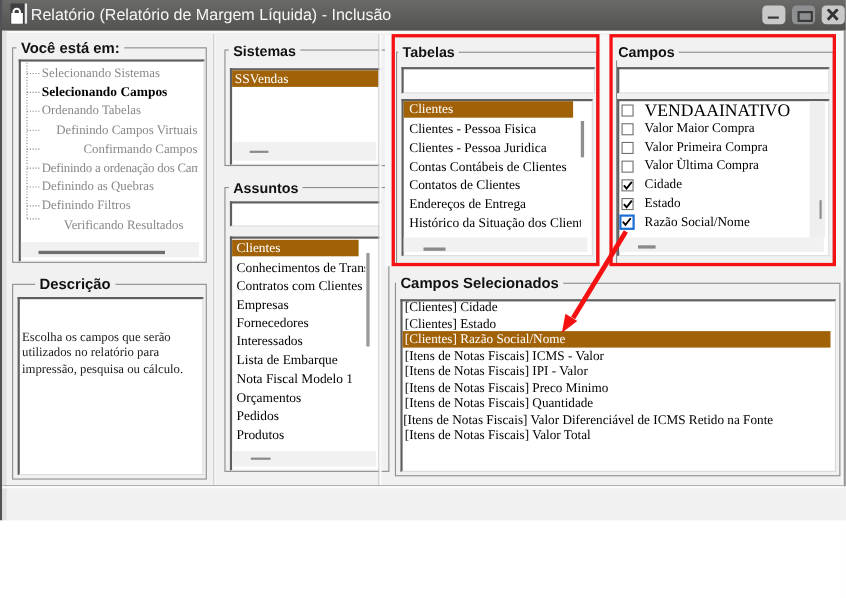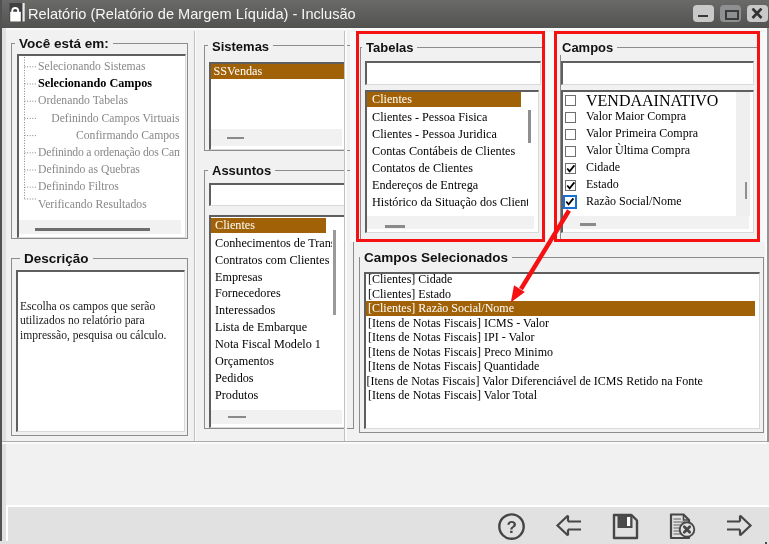--- a/index.html
+++ b/index.html
@@ -1,15 +1,15 @@
 <!DOCTYPE html>
 <html><head><meta charset="utf-8">
 <style>
   html,body{margin:0;padding:0;}
-  #win{position:relative;width:769px;height:544px;background:#f1f1f1;overflow:hidden;
+  #win{position:relative;width:769px;height:473px;background:#f1f1f1;overflow:hidden;
        font-family:"Liberation Sans",sans-serif;}
   .abs{position:absolute;}
   
   .grp{position:absolute;border:1px solid #8c8c8c;}
   .lbl{position:absolute;background:#f1f1f1;padding:0 4px;font:bold 13px "Liberation Sans",sans-serif;color:#111;white-space:nowrap;}
   
   .sunken{position:absolute;background:#fff;
     border-top:2px solid #5f5f5f;border-left:2px solid #5f5f5f;
     border-right:1px solid #d9d9d9;border-bottom:1px solid #d9d9d9;}
   .ser{font-family:"Liberation Serif",serif;}
@@ -69,25 +69,25 @@
   </svg>
   <div class="ser" style="position:absolute;left:38px;top:58px;font-size:11.7px;color:#888888;white-space:nowrap;width:141.5px;overflow:hidden;">
     <div style="height:17.2px;line-height:17.2px;">Selecionando Sistemas</div>
     <div style="height:17.2px;line-height:17.2px;font-weight:bold;font-size:12.2px;color:#000;">Selecionando Campos</div>
     <div style="height:17.2px;line-height:17.2px;">Ordenando Tabelas</div>
     <div style="height:17.2px;line-height:17.2px;text-align:right;">Definindo Campos Virtuais</div>
     <div style="height:17.2px;line-height:17.2px;text-align:right;">Confirmando Campos</div>
     <div style="height:17.2px;line-height:17.2px;letter-spacing:-0.2px;">Definindo a ordenação dos Campos</div>
     <div style="height:17.2px;line-height:17.2px;">Definindo as Quebras</div>
     <div style="height:17.2px;line-height:17.2px;">Definindo Filtros</div>
-    <div style="height:17.2px;line-height:17.2px;">Verificando Resultados</div>
+    <div style="height:17.2px;line-height:17.2px;margin-left:20px;">Verificando Resultados</div>
   </div>
 
   <div class="grp" style="left:11px;top:257.5px;width:174.5px;height:176px;"></div>
-  <div class="lbl" style="left:20px;top:251px;font-size:13.5px;">Descrição</div>
+  <div class="lbl" style="left:32px;top:251px;font-size:13.5px;">Descrição</div>
   <div class="sunken" style="left:15.5px;top:269.5px;width:166.5px;height:159px;"></div>
   <div class="ser" style="position:absolute;left:20px;top:300px;font-size:11.6px;line-height:14.3px;color:#1a1a1a;">
     Escolha os campos que serão<br>utilizados no relatório para<br>impressão, pesquisa ou cálculo.
   </div>
 
   <div class="abs" style="left:193.5px;top:31px;width:1px;height:410px;background:#c2c2c2;"></div>
   <div class="abs" style="left:194.5px;top:31px;width:1.5px;height:410px;background:#fafafa;"></div>
 
   <div class="grp" style="left:203.5px;top:45px;width:148px;height:104px;"></div>
   <div class="lbl" style="left:208px;top:39px;">Sistemas</div>

